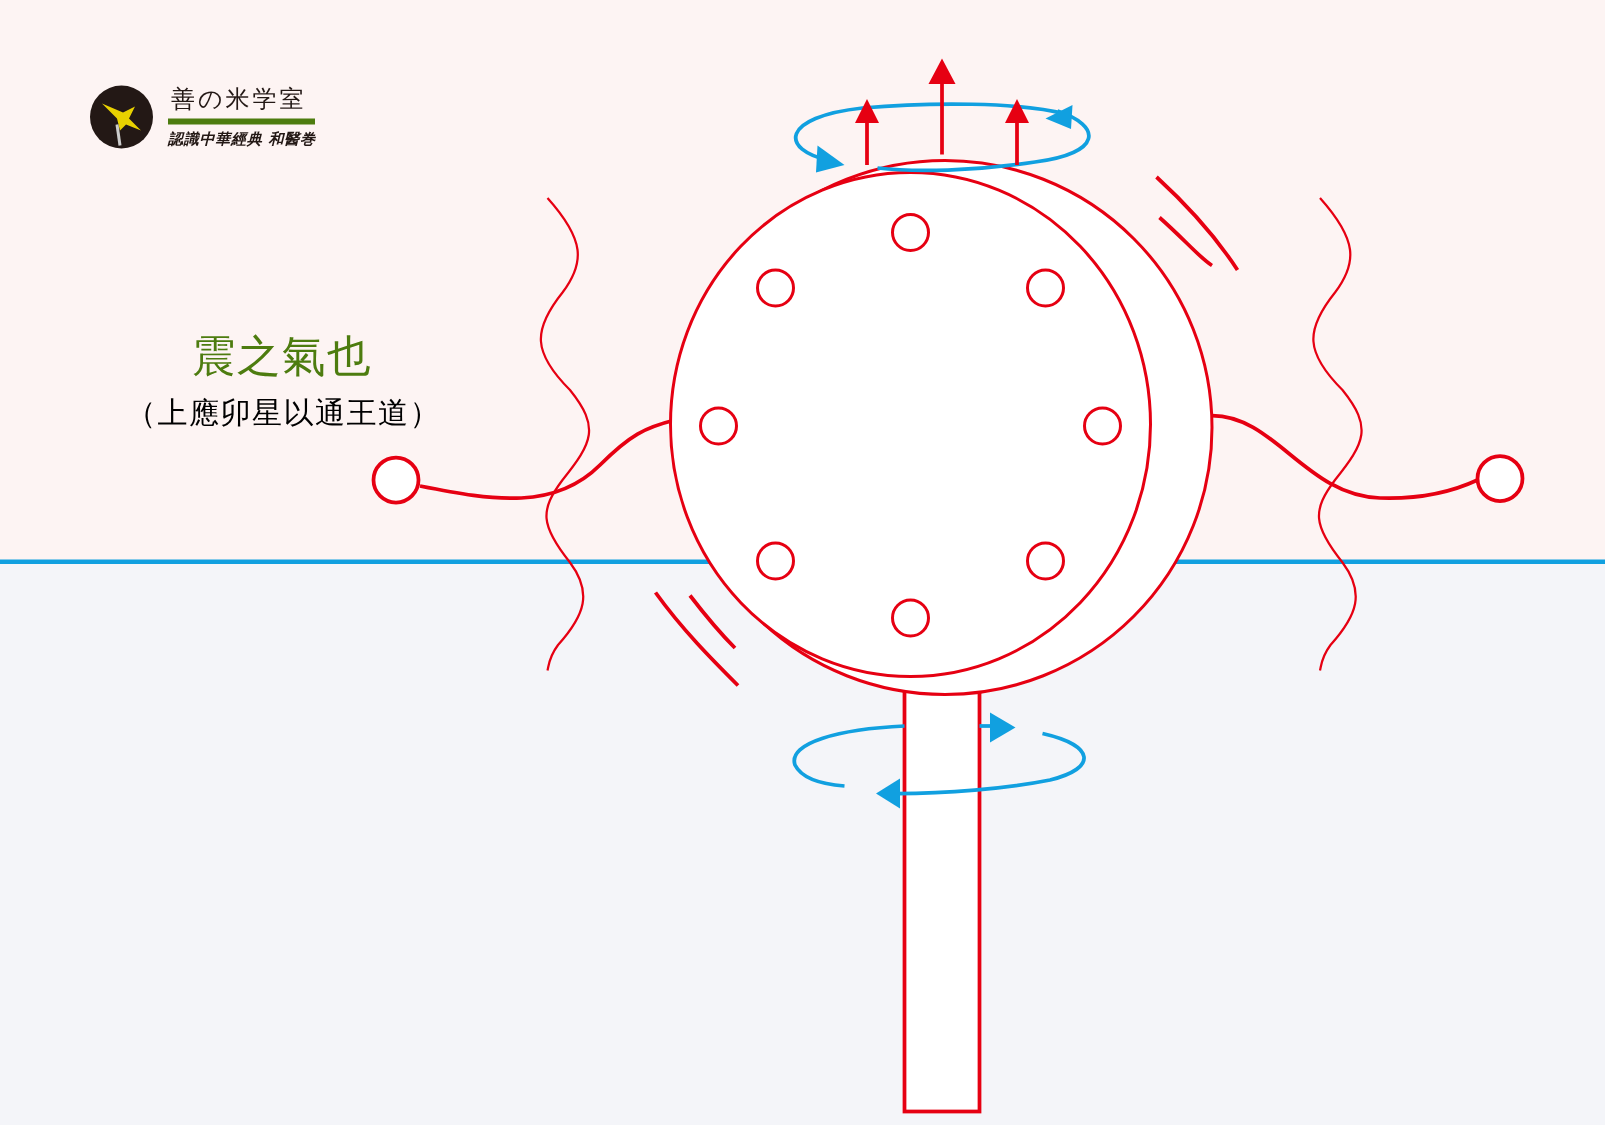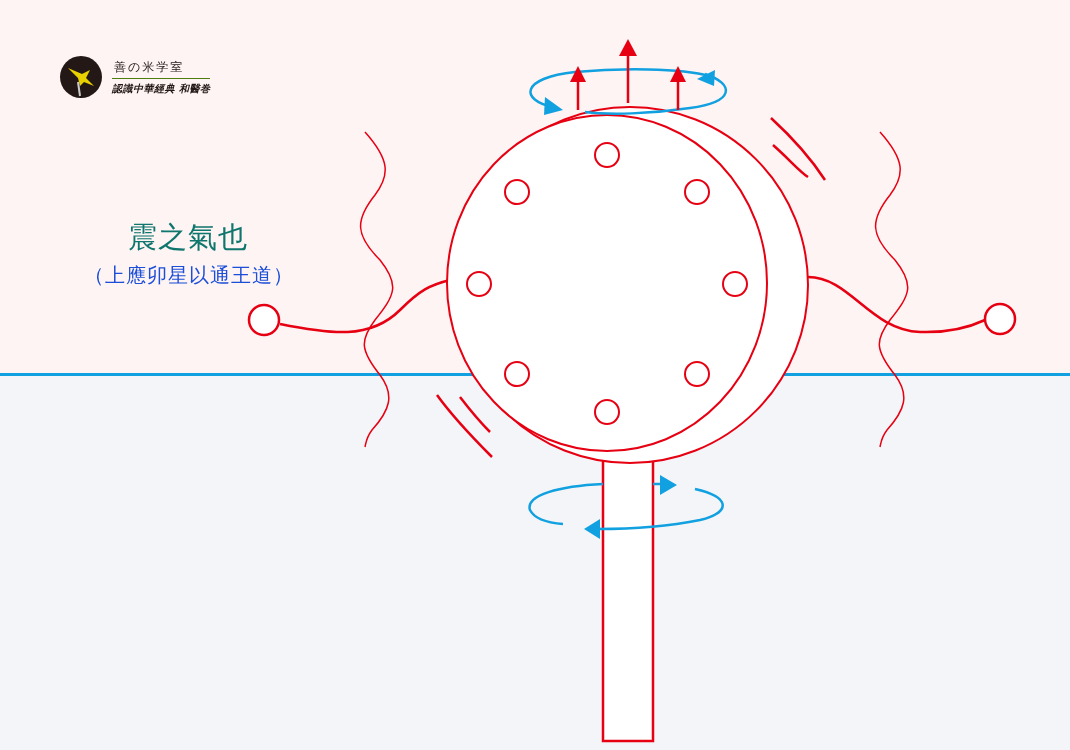--- a/index.html
+++ b/index.html
@@ -4,24 +4,24 @@
   <style>
     html, body { margin: 0; padding: 0; }
     body { width: 1070px; height: 750px; position: relative; overflow: hidden; background: #f4f5f9; font-family: "DejaVu Sans", sans-serif; }
     .sky { position: absolute; left: 0; top: 0; width: 1070px; height: 374px; background: #fdf4f3; }
     .ground { position: absolute; left: 0; top: 376px; width: 1070px; height: 374px; background: #f4f5f9; }
     .horizon { position: absolute; left: 0; top: 373px; width: 1070px; height: 3px; background: #11a0e0; }
     svg.diagram { position: absolute; left: 0; top: 0; }
     .logo { position: absolute; left: 60px; top: 56px; display: flex; align-items: center; }
     .logo-mark { width: 42px; height: 42px; border-radius: 50%; background: #231815; position: relative; overflow: hidden; }
     .logo-text { margin-left: 10px; }
-    .logo-title { font-family: "DejaVu Serif", serif; font-size: 12px; color: #231815; letter-spacing: 2px; padding: 0 2px 2px 2px; border-bottom: 1px solid #4d7c0f; }
+    .logo-title { font-family: "DejaVu Serif", serif; font-size: 16px; color: #231815; letter-spacing: 2px; padding: 0 2px 2px 2px; border-bottom: 4px solid #4d7c0f; }
     .logo-sub { font-size: 10px; color: #231815; font-weight: bold; margin-top: 3px; letter-spacing: 0.5px; font-style: italic; }
-    .label-main { position: absolute; left: 128px; top: 218px; font-size: 29px; color: #0f766e; letter-spacing: 1px; }
-    .label-sub { position: absolute; left: 84px; top: 262px; font-size: 20px; color: #1d4ed8; letter-spacing: 1px; }
+    .label-main { position: absolute; left: 128px; top: 218px; font-size: 29px; color: #4d7c0f; letter-spacing: 1px; }
+    .label-sub { position: absolute; left: 84px; top: 262px; font-size: 20px; color: #000000; letter-spacing: 1px; }
   </style>
 </head>
 <body>
 
 <div class="sky"></div>
 <div class="ground"></div>
 <div class="horizon"></div>
 
 <svg class="diagram" width="1070" height="750" viewBox="0 0 1070 750">
 

